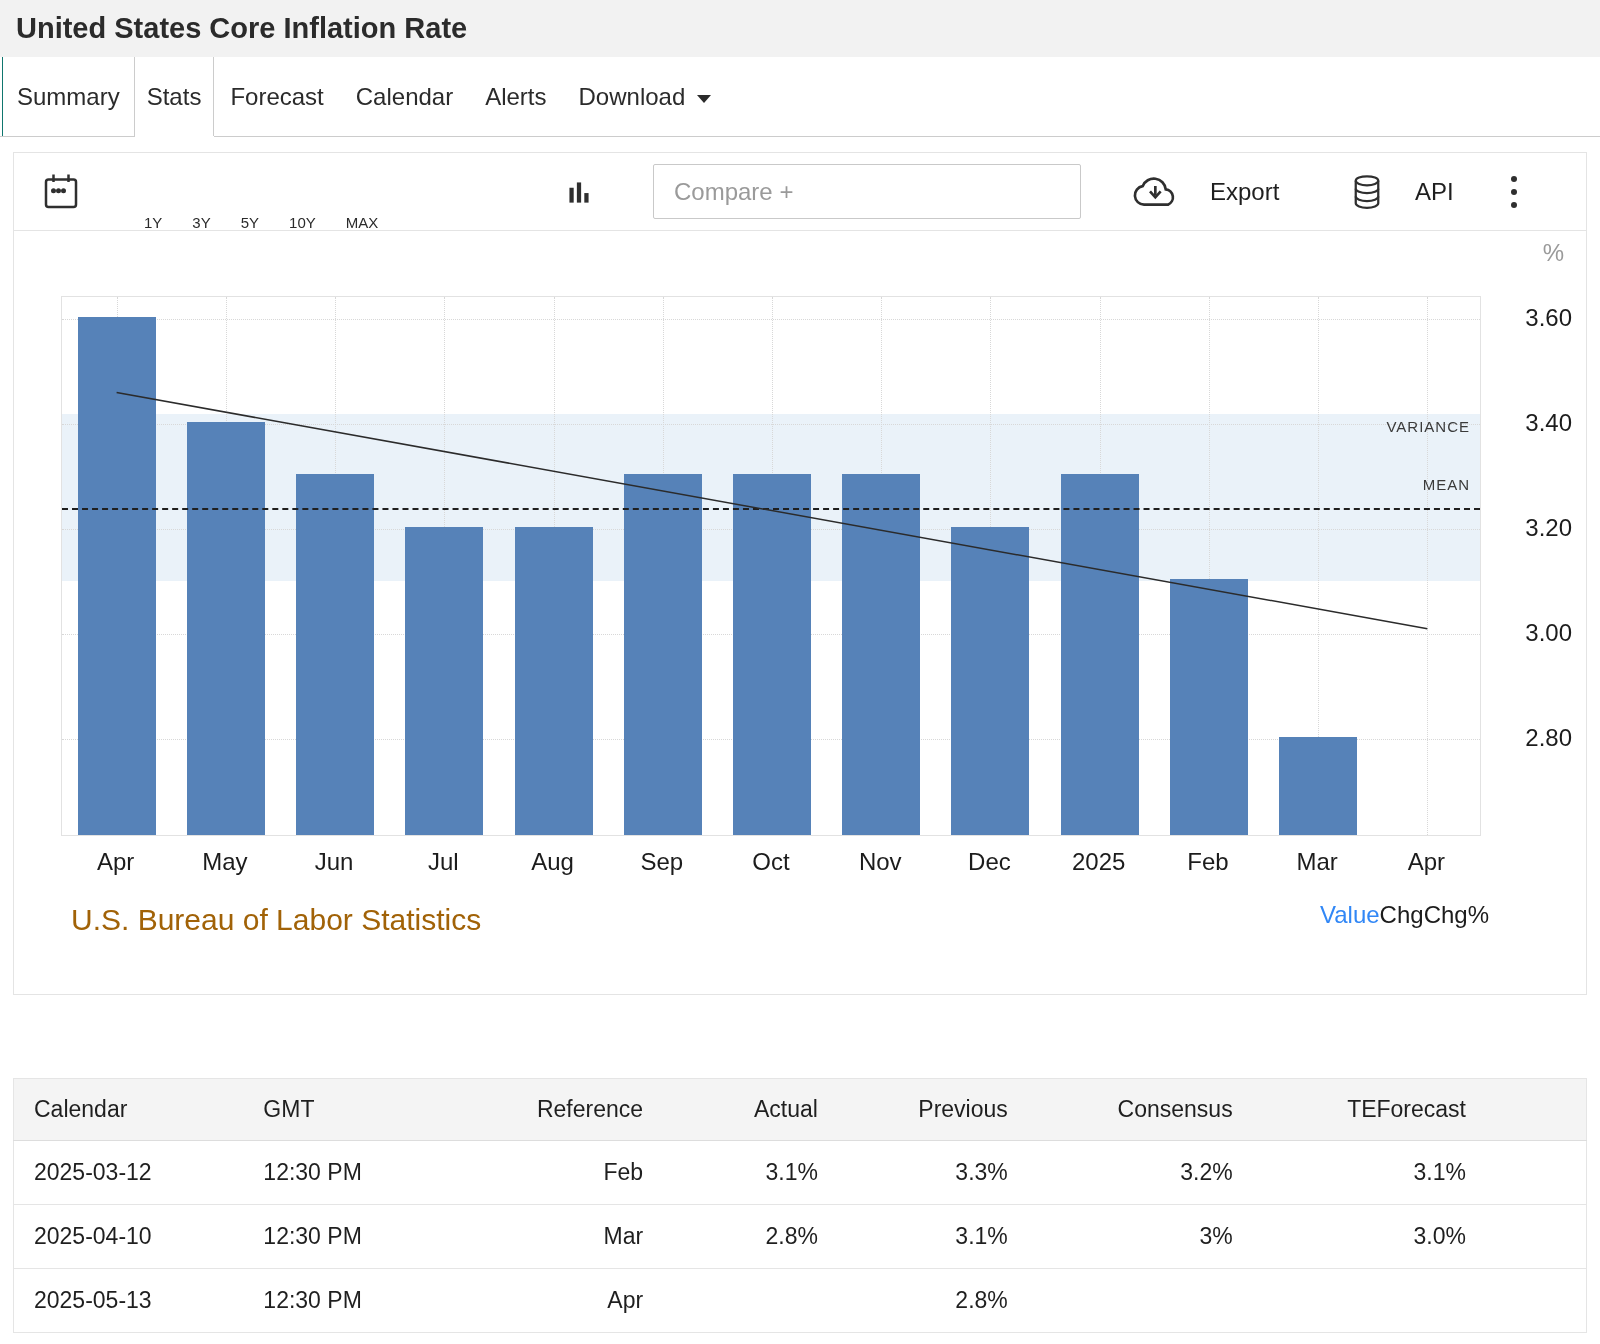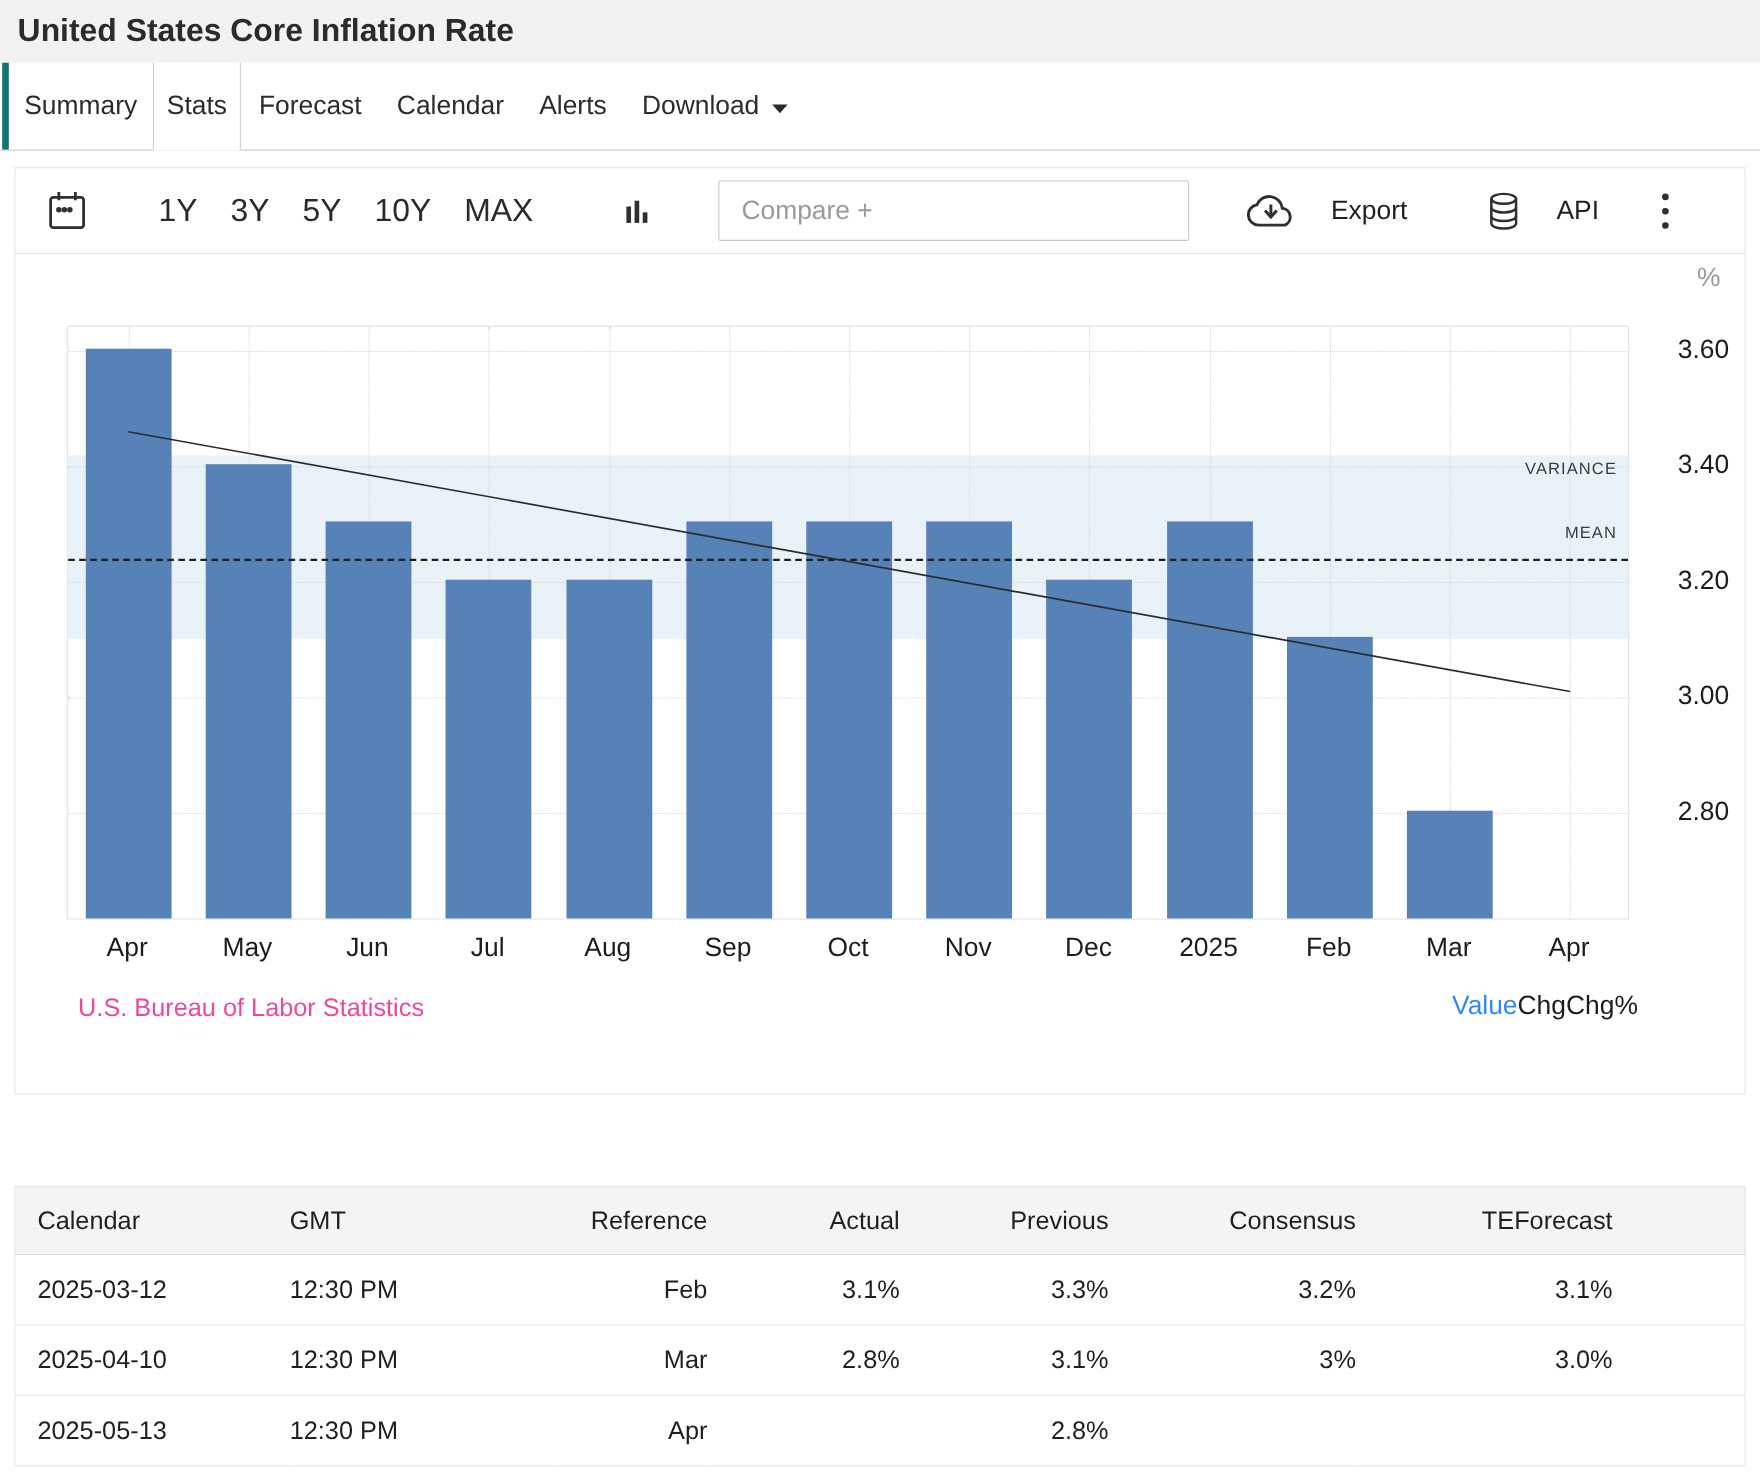--- a/index.html
+++ b/index.html
@@ -7,30 +7,30 @@
     font-family:"Liberation Sans", sans-serif; color:#222; }
   #page { position:relative; width:1600px; height:1344px; overflow:hidden; }
 
   
   .titlebar { height:57px; background:#f2f2f2; }
   .titlebar h1 { font-size:29px; font-weight:700; color:#2b2b2b; line-height:57px; padding-left:16px; }
 
   
   .tabbar { display:flex; align-items:stretch; height:80px; background:#fff; border-bottom:1px solid #ccc; padding-left:2px; }
   .tab { display:flex; align-items:center; padding:0 16px; font-size:24px; color:#2b2b2b; cursor:pointer; }
-  .tab-summary { border-left:6px solid #0f766e; border-right:1px solid #ccc; padding:0 14px; }
+  .tab-summary { border-left:1px solid #0f766e; border-right:1px solid #ccc; padding:0 14px; }
   .tab-stats { border-right:1px solid #ccc; padding:0 12px; }
   .tab.active { position:relative; z-index:2; background:#fff; box-shadow:0 1px 0 #fff; }
   .caret-down { display:inline-block; width:0; height:0; border-left:7px solid transparent; border-right:7px solid transparent; border-top:8px solid #2b2b2b; margin-left:12px; transform:translateY(2px); }
 
   
   .chart-box { position:absolute; left:13px; top:152px; width:1574px; height:843px; border:1px solid #e4e4e4; background:#fff; }
   .chart-toolbar { position:relative; height:78px; border-bottom:1px solid #e4e4e4; }
   .icon-btn { position:absolute; cursor:pointer; color:#2f2f2f; }
-  .ranges { position:absolute; left:130px; top:0; height:78px; display:flex; align-items:center; gap:30px; font-size:29px; color:#2b2b2b; }
+  .ranges { position:absolute; left:130px; top:0; height:78px; display:flex; align-items:flex-end; gap:30px; font-size:15px; color:#2b2b2b; }
   .ranges span { cursor:pointer; }
   .compare-input { position:absolute; left:639px; top:11px; width:428px; height:55px; border:1px solid #c9c9c9; border-radius:2px; font-size:24px; padding:0 0 0 20px; color:#333; outline:none; font-family:"Liberation Sans", sans-serif; }
   .compare-input::placeholder { color:#9a9a9a; }
   .tool-group { position:absolute; top:0; height:78px; display:flex; align-items:center; gap:30px; font-size:24px; color:#1f1f1f; cursor:pointer; }
   .kebab { position:absolute; left:1497px; top:0; height:78px; display:flex; flex-direction:column; justify-content:center; gap:7px; cursor:pointer; }
   .kebab i { width:6px; height:6px; border-radius:50%; background:#2f2f2f; }
 
   
   .chart-body { position:relative; width:1572px; height:764px; }
   #plot { position:absolute; left:47px; top:65px; width:1420px; height:540px; border:1px solid #e2e2e2; }
@@ -38,21 +38,21 @@
   .hgrid { position:absolute; left:0; width:100%; height:0; border-top:1px dotted #d8d8d8; }
   .vgrid { position:absolute; top:0; height:100%; width:0; border-left:1px dotted #d8d8d8; }
   .bar { position:absolute; bottom:0; background:var(--bar,#5682b8); }
   .mean-line { position:absolute; left:0; width:100%; height:0; border-top:2px dashed #1f1f1f; }
   .plot-label { position:absolute; right:10px; font-size:15px; letter-spacing:1px; color:#3a3a3a; }
   .trend-svg { position:absolute; left:0; top:0; }
   .ygutter { position:absolute; left:1466px; top:0; width:92px; height:620px; }
   .ytick { position:absolute; right:0; width:100%; text-align:right; font-size:24px; color:#1c1c1c; line-height:30px;margin-left:14px; }
   .yunit { position:absolute; right:8px; top:8px; width:100%; text-align:right; font-size:24px; color:#9a9a9a; }
   .xlab { position:absolute; width:110px; text-align:center; font-size:24px; color:#1c1c1c; }
-  .source { position:absolute; left:57px; top:672px; font-size:23px; color:#ec4899; }
+  .source { position:absolute; left:57px; top:672px; font-size:30px; color:#a16207; }
   .links { position:absolute; right:97px; top:670px; display:flex; font-size:24px; color:#1c1c1c; }
   .links span { cursor:pointer; }
   .links .active { color:var(--link-blue,#3187f6); }
 
   
   .calendar-table { position:absolute; left:13px; top:1078px; width:1574px; border-collapse:collapse; font-size:23px; color:#1f1f1f; border:1px solid #e5e5e5; }
   .calendar-table th { height:62px; background:#f4f4f4; font-weight:400; border-bottom:1px solid #ddd; }
   .calendar-table td { height:64px; border-bottom:1px solid #e5e5e5; }
   .calendar-table th, .calendar-table td { padding:0; white-space:nowrap; }
   .calendar-table th:nth-child(1), .calendar-table td:nth-child(1) { text-align:left; padding-left:20px; }

